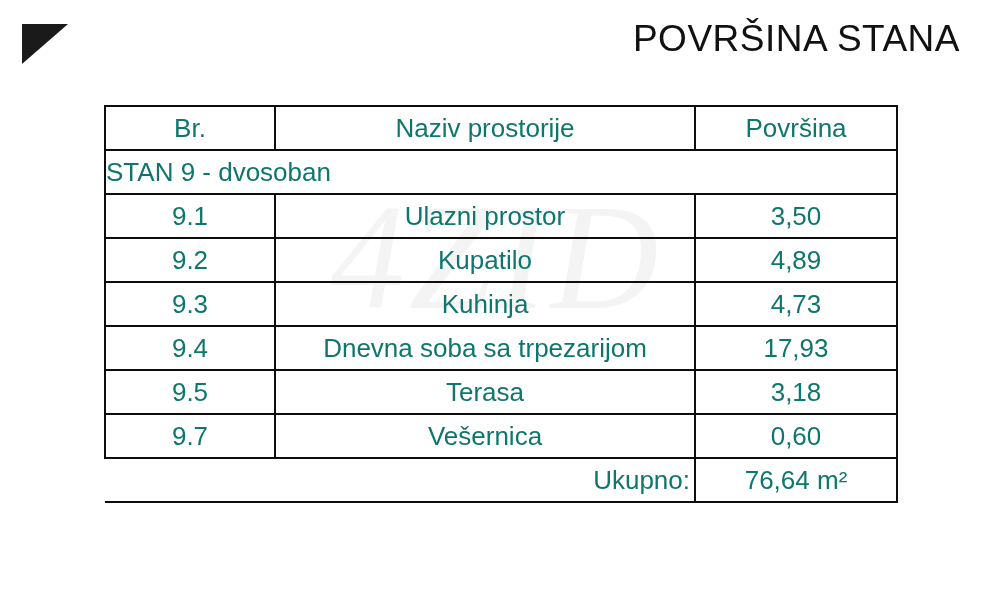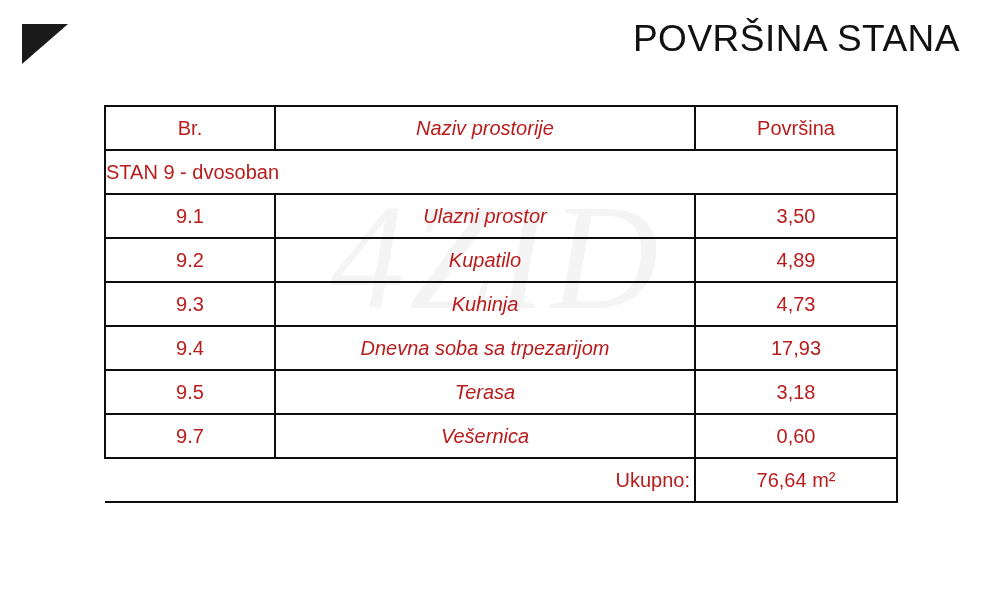--- a/index.html
+++ b/index.html
@@ -56,22 +56,22 @@
     border-collapse: collapse;
     width: 792px;
     table-layout: fixed;
     background: transparent;
   }
 
   table.surface td,
   table.surface th {
     border: 2px solid #0d0d0d;
     font-weight: 400;
-    font-size: 20px;
-    color: #b91c1c;
+    font-size: 26px;
+    color: #0f766e;
     padding: 0;
     height: 42px;
     vertical-align: middle;
   }
 
   
   col.c-num   { width: 170px; }
   col.c-name  { width: 420px; }
   col.c-area  { width: 202px; }
 
@@ -82,21 +82,21 @@
   }
 
   .group-row td {
     height: 52px;
     text-align: left;
     padding-left: 12px;
     font-size: 27px;
   }
 
   .cell-num   { text-align: center; }
-  .cell-name  { text-align: center; font-style: italic; }
+  .cell-name  { text-align: center; }
   .cell-area  { text-align: center; }
 
   .total-row .cell-label {
     text-align: right;
     padding-right: 4px;
     border-left: none;
   }
   .total-row .cell-area {
     text-align: center;
   }

